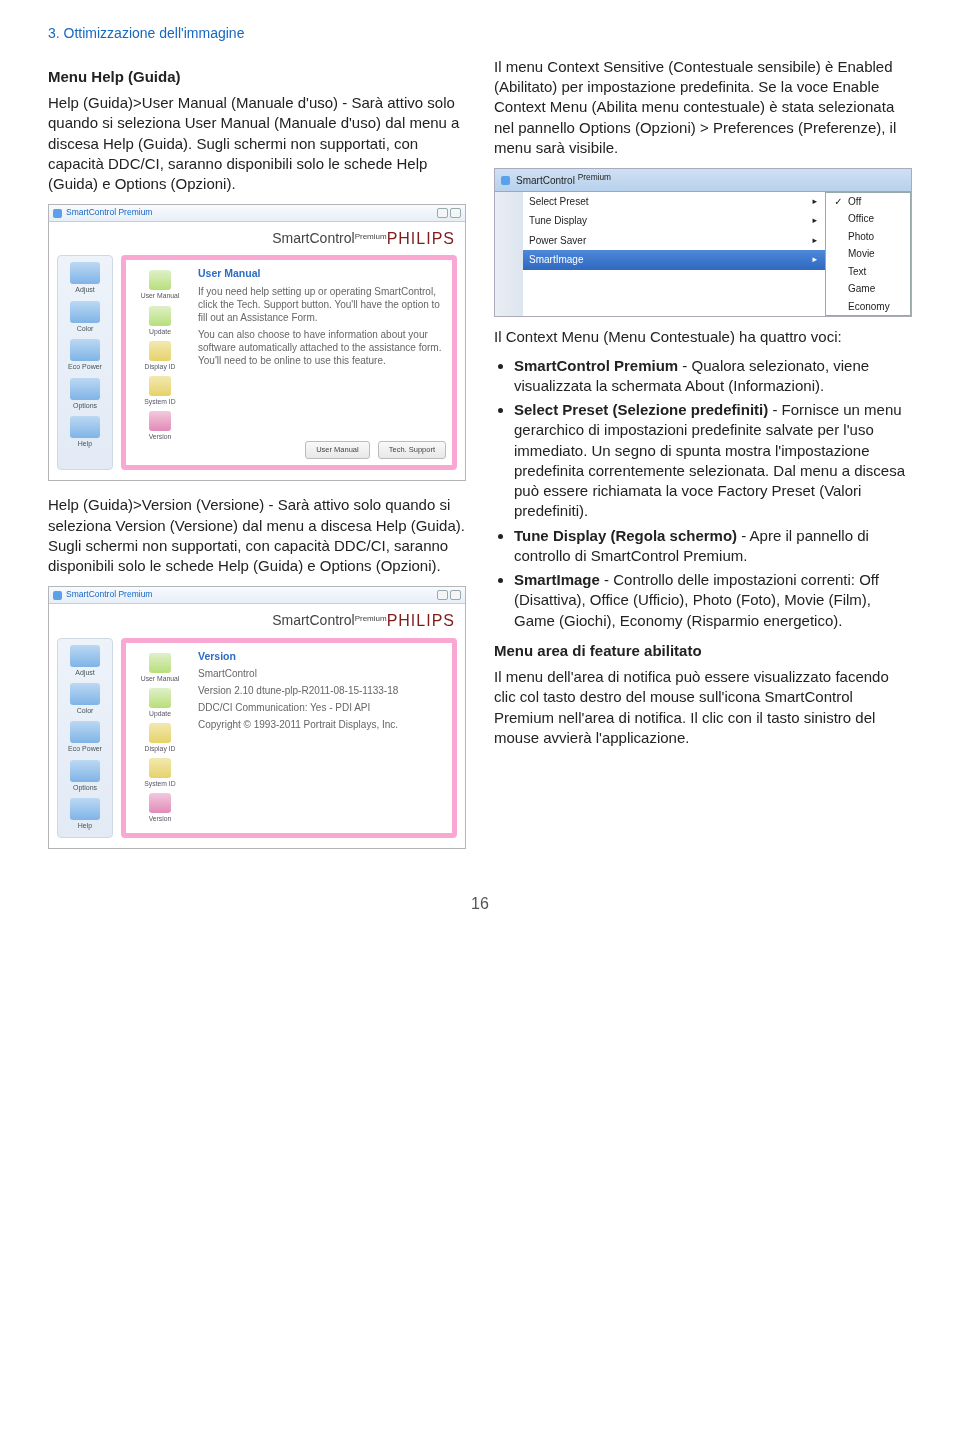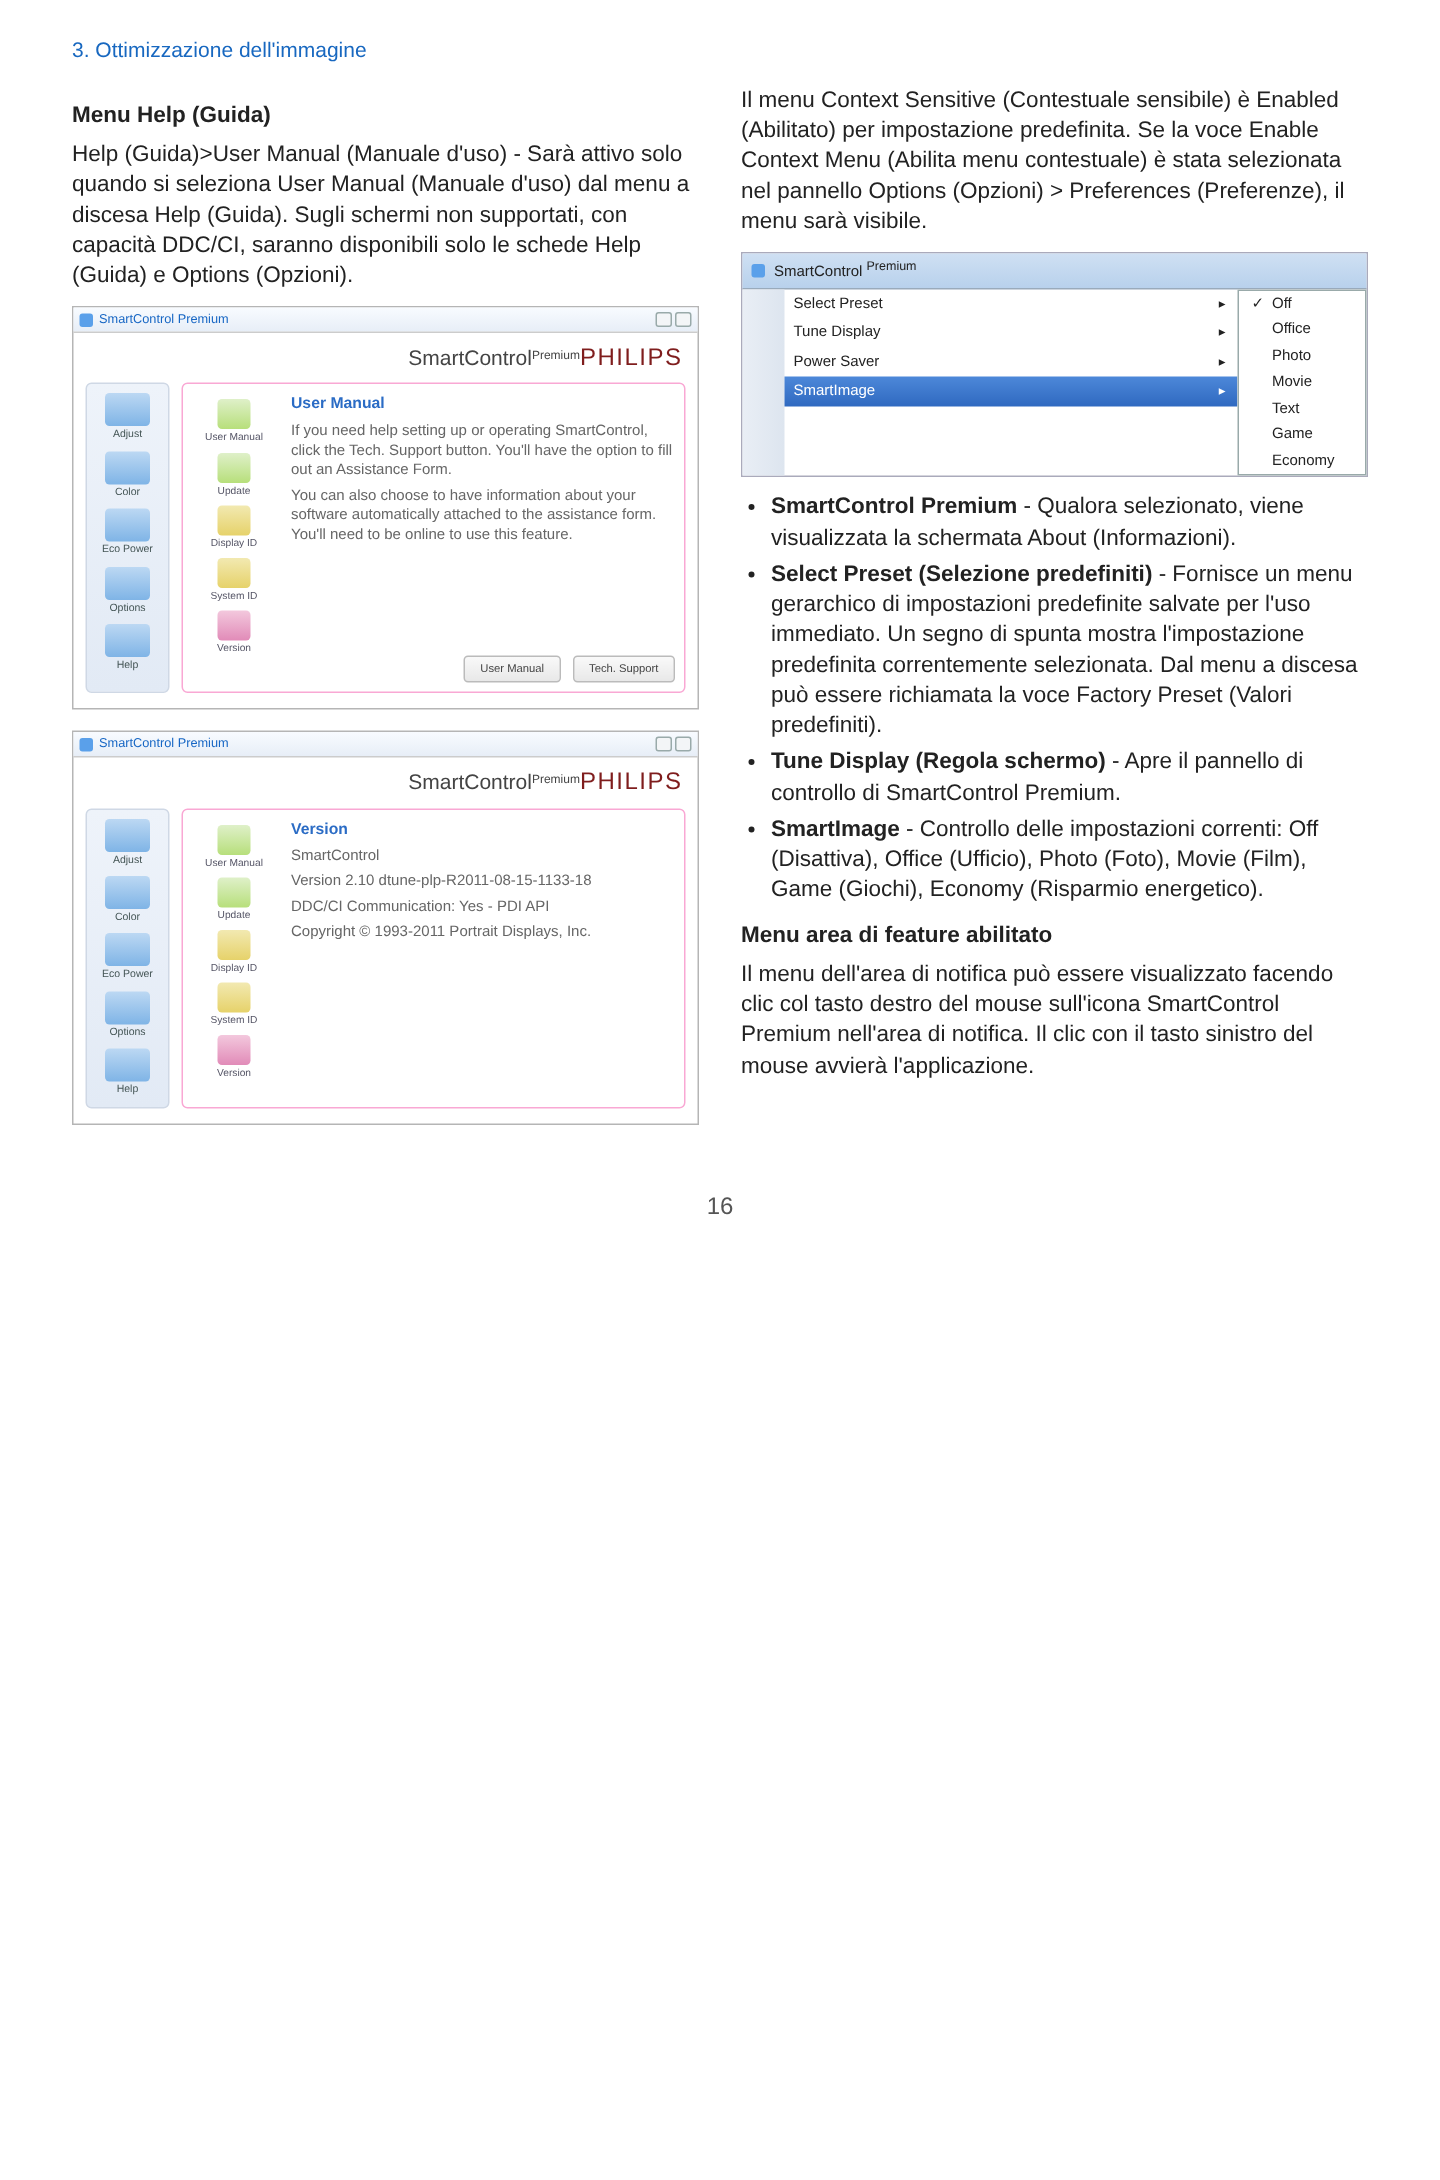--- a/index.html
+++ b/index.html
@@ -20,21 +20,21 @@
   .tbtx{color:#1666c4;font-size:8.5px}
   .wbtns{margin-left:auto;display:flex;gap:2px}
   .wbtn{width:11px;height:10px;border:1px solid #9aa;border-radius:2px;background:#f3f5f7}
   .dlg .hd{display:flex;align-items:center;justify-content:flex-end;padding:6px 10px 0 10px}
   .scname{font-size:14px}.scsup{font-size:8px;vertical-align:super}
   .brand{color:#7f1d1d;font-weight:400;letter-spacing:1px;font-size:16px}
   .dlg .bd{display:flex;gap:8px;padding:6px 8px 10px}
   .sbar{width:56px;background:linear-gradient(#eef3fa,#e2eaf5);border:1px solid #cfd8e5;border-radius:4px;padding:6px 2px;display:flex;flex-direction:column;gap:6px}
   .sitm{text-align:center;font-size:7px;color:#455}
   .sic{width:30px;height:22px;margin:0 auto 1px;border-radius:3px;background:linear-gradient(#bcd8f3,#7fb4e6)}
-  .main{flex:1;background:#fff;border:1px solid #f9a8d4;border-radius:4px;padding:6px}
+  .main{flex:1;background:#fff;border:5px solid #f9a8d4;border-radius:4px;padding:6px}
   .mh{color:#2b6cc5;font-size:10.5px;font-weight:600}
   .mp{font-size:10px;color:#666;line-height:1.3;margin:4px 0}
   .iconcol{display:flex;flex-direction:column;gap:5px;margin-top:4px;width:56px}
   .ic{width:22px;height:20px;margin:0 auto;border-radius:3px;background:linear-gradient(#dff0c9,#b7df7b)}
   .ic.y{background:linear-gradient(#f2e9b1,#e6d26a)}
   .ic.p{background:linear-gradient(#f3c8dd,#e18bb8)}
   .ilbl{text-align:center;font-size:6.8px;color:#556;margin-top:1px}
   .mrow{display:flex;gap:10px}
   .btnrow{display:flex;gap:8px;margin-top:auto;justify-content:flex-end}
   .gbtn{font-size:7.5px;padding:3px 10px;border:1px solid #bbb;border-radius:3px;background:linear-gradient(#f9f9f9,#e8e8e8)}
@@ -118,20 +118,21 @@
             </div>
           </div>
           <div class="btnrow">
             <span class="gbtn">User Manual</span>
             <span class="gbtn">Tech. Support</span>
           </div>
         </div>
       </div>
     </div>
 
+    <p>Help (Guida)&gt;Version (Versione) - Sarà attivo solo quando si seleziona Version (Versione) dal menu a discesa Help (Guida). Sugli schermi non supportati, con capacità DDC/CI, saranno disponibili solo le schede Help (Guida) e Options (Opzioni).</p>
 
     <div class="dlg">
       <div class="tb">
         <span class="badge"></span>
         <span class="tbtx">SmartControl Premium</span>
         <span class="wbtns">
           <span class="wbtn"></span>
           <span class="wbtn"></span>
         </span>
       </div>
@@ -242,20 +243,21 @@
               <span>Game</span>
             </div>
           <div class="srow">
               <span class="chk"></span>
               <span>Economy</span>
             </div>
         </div>
       </div>
     </div>
 
+    <p>Il Context Menu (Menu Contestuale) ha quattro voci:</p>
     <ul>
       <li><strong>SmartControl Premium</strong><span> - Qualora selezionato, viene visualizzata la schermata About (Informazioni).</span></li>
       <li><strong>Select Preset (Selezione predefiniti)</strong><span> - Fornisce un menu gerarchico di impostazioni predefinite salvate per l'uso immediato. Un segno di spunta mostra l'impostazione predefinita correntemente selezionata. Dal menu a discesa può essere richiamata la voce Factory Preset (Valori predefiniti).</span></li>
       <li><strong>Tune Display (Regola schermo)</strong><span> - Apre il pannello di controllo di SmartControl Premium.</span></li>
       <li><strong>SmartImage</strong><span> - Controllo delle impostazioni correnti: Off (Disattiva), Office (Ufficio), Photo (Foto), Movie (Film), Game (Giochi), Economy (Risparmio energetico).</span></li>
     </ul>
 
     <p class="h">Menu area di feature abilitato</p>
     <p>Il menu dell'area di notifica può essere visualizzato facendo clic col tasto destro del mouse sull'icona SmartControl Premium nell'area di notifica. Il clic con il tasto sinistro del mouse avvierà l'applicazione.</p>
   </div>

